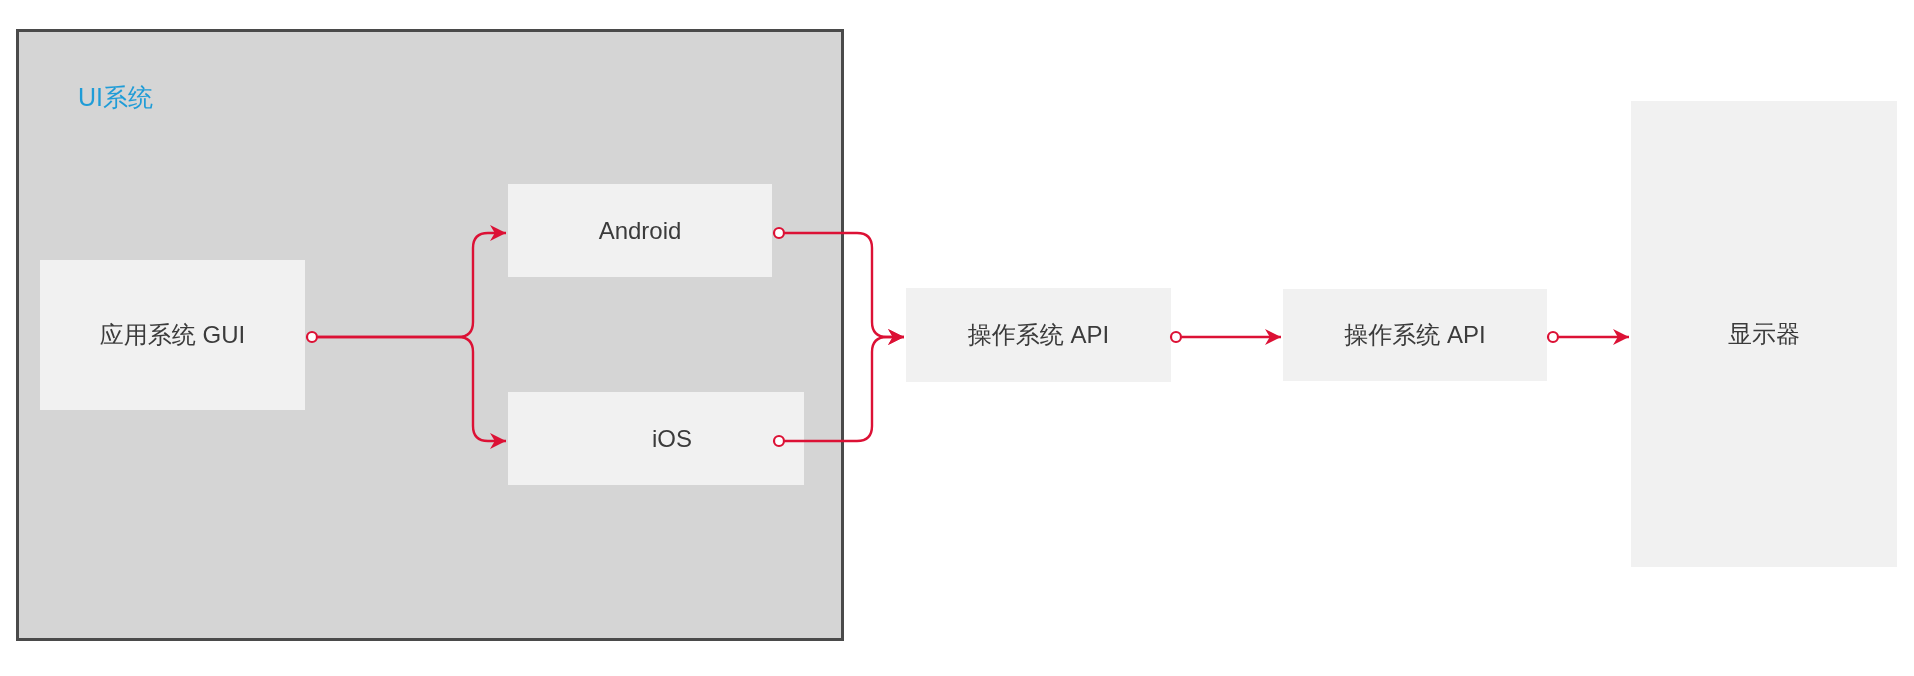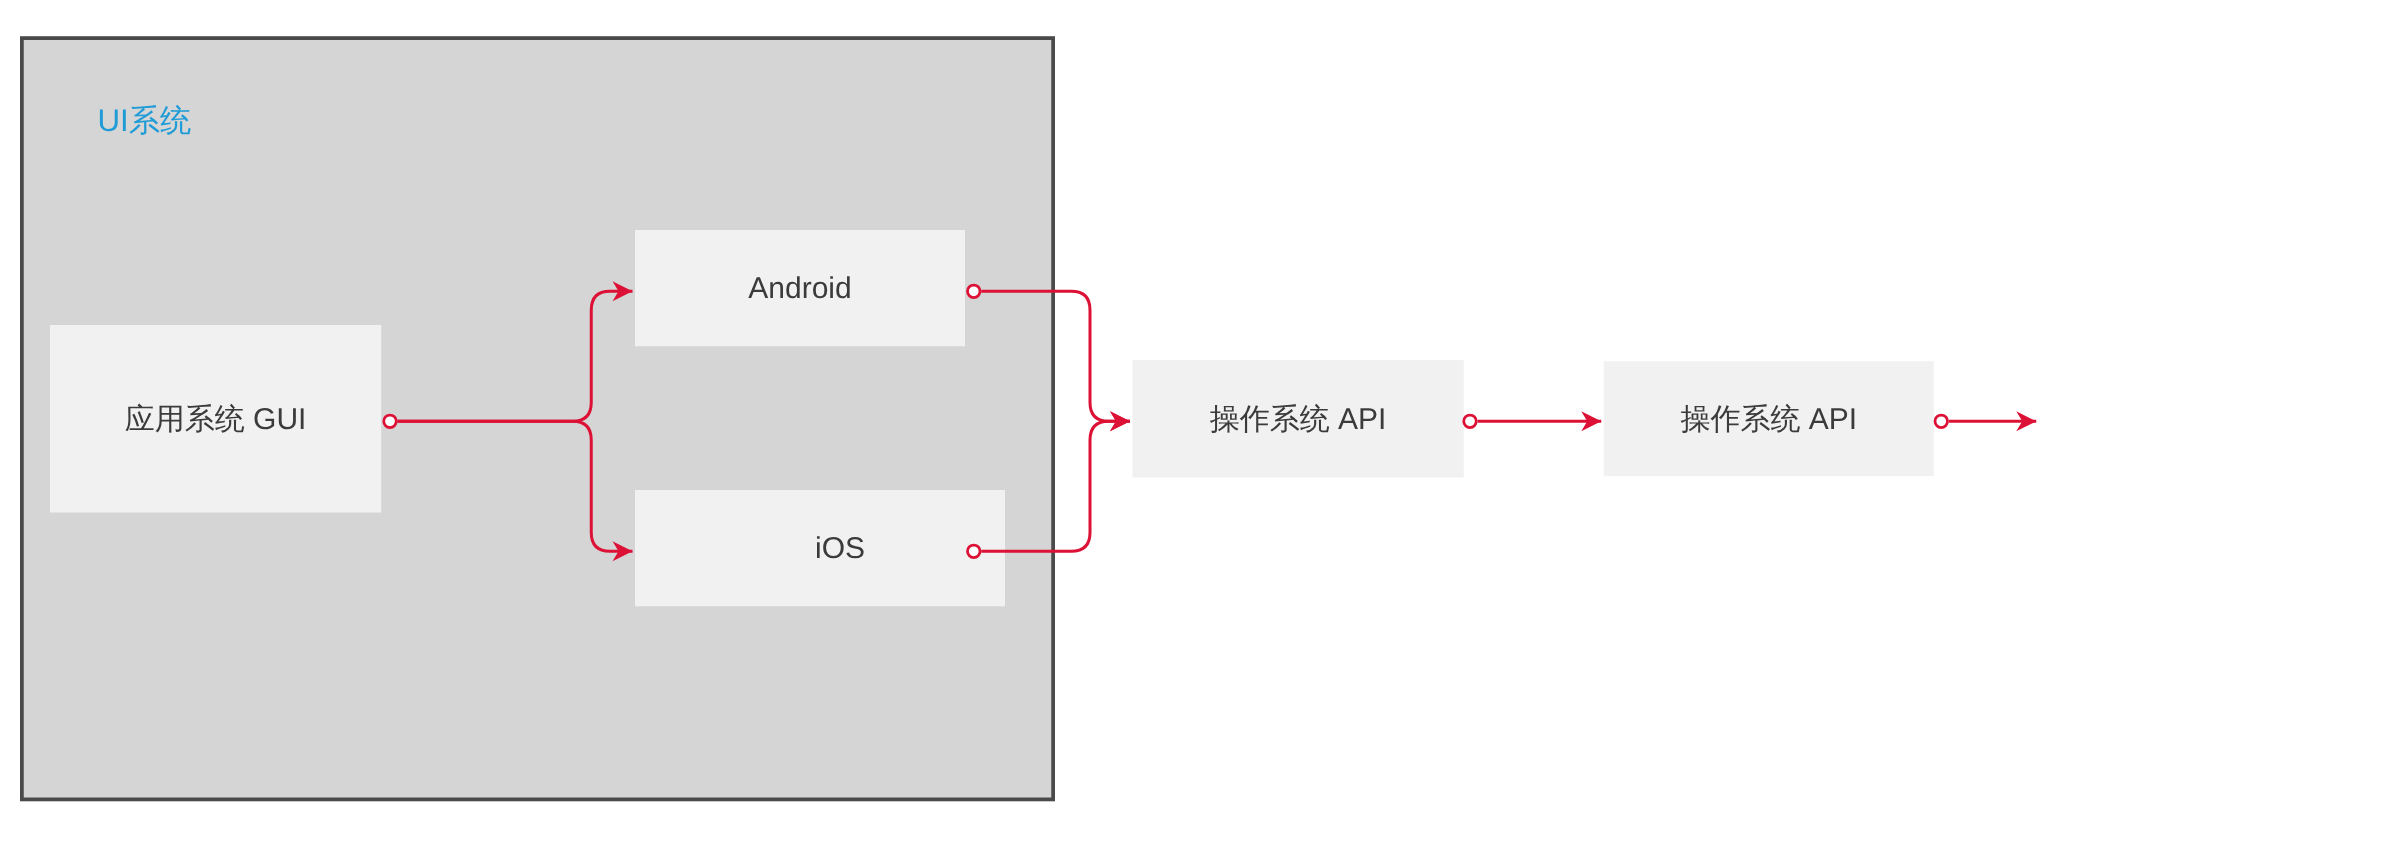--- a/index.html
+++ b/index.html
@@ -81,20 +81,23 @@
   </div>
   <div class="node node-ios">
     <span>iOS</span>
   </div>
   <div class="node node-os-api">
     <span>操作系统 API</span>
   </div>
   <div class="node node-hw-api">
     <span>操作系统 API</span>
   </div>
+  <div class="node node-display">
+    <span>显示器</span>
+  </div>
 
   <svg class="edges" viewBox="0 0 1914 676" xmlns="http://www.w3.org/2000/svg">
     <defs>
       <marker id="arrow" viewBox="0 0 12 12" refX="11" refY="6" markerWidth="8" markerHeight="8" orient="auto-start-reverse">
         <path d="M1,1 L11,6 L1,11 L4,6 Z" fill="#dc1135"></path>
       </marker>
     </defs>
 
     <path class="edge" d="M318,337 H458 Q473,337 473,322 V248 Q473,233 488,233 H506" marker-end="url(#arrow)"></path>
 

